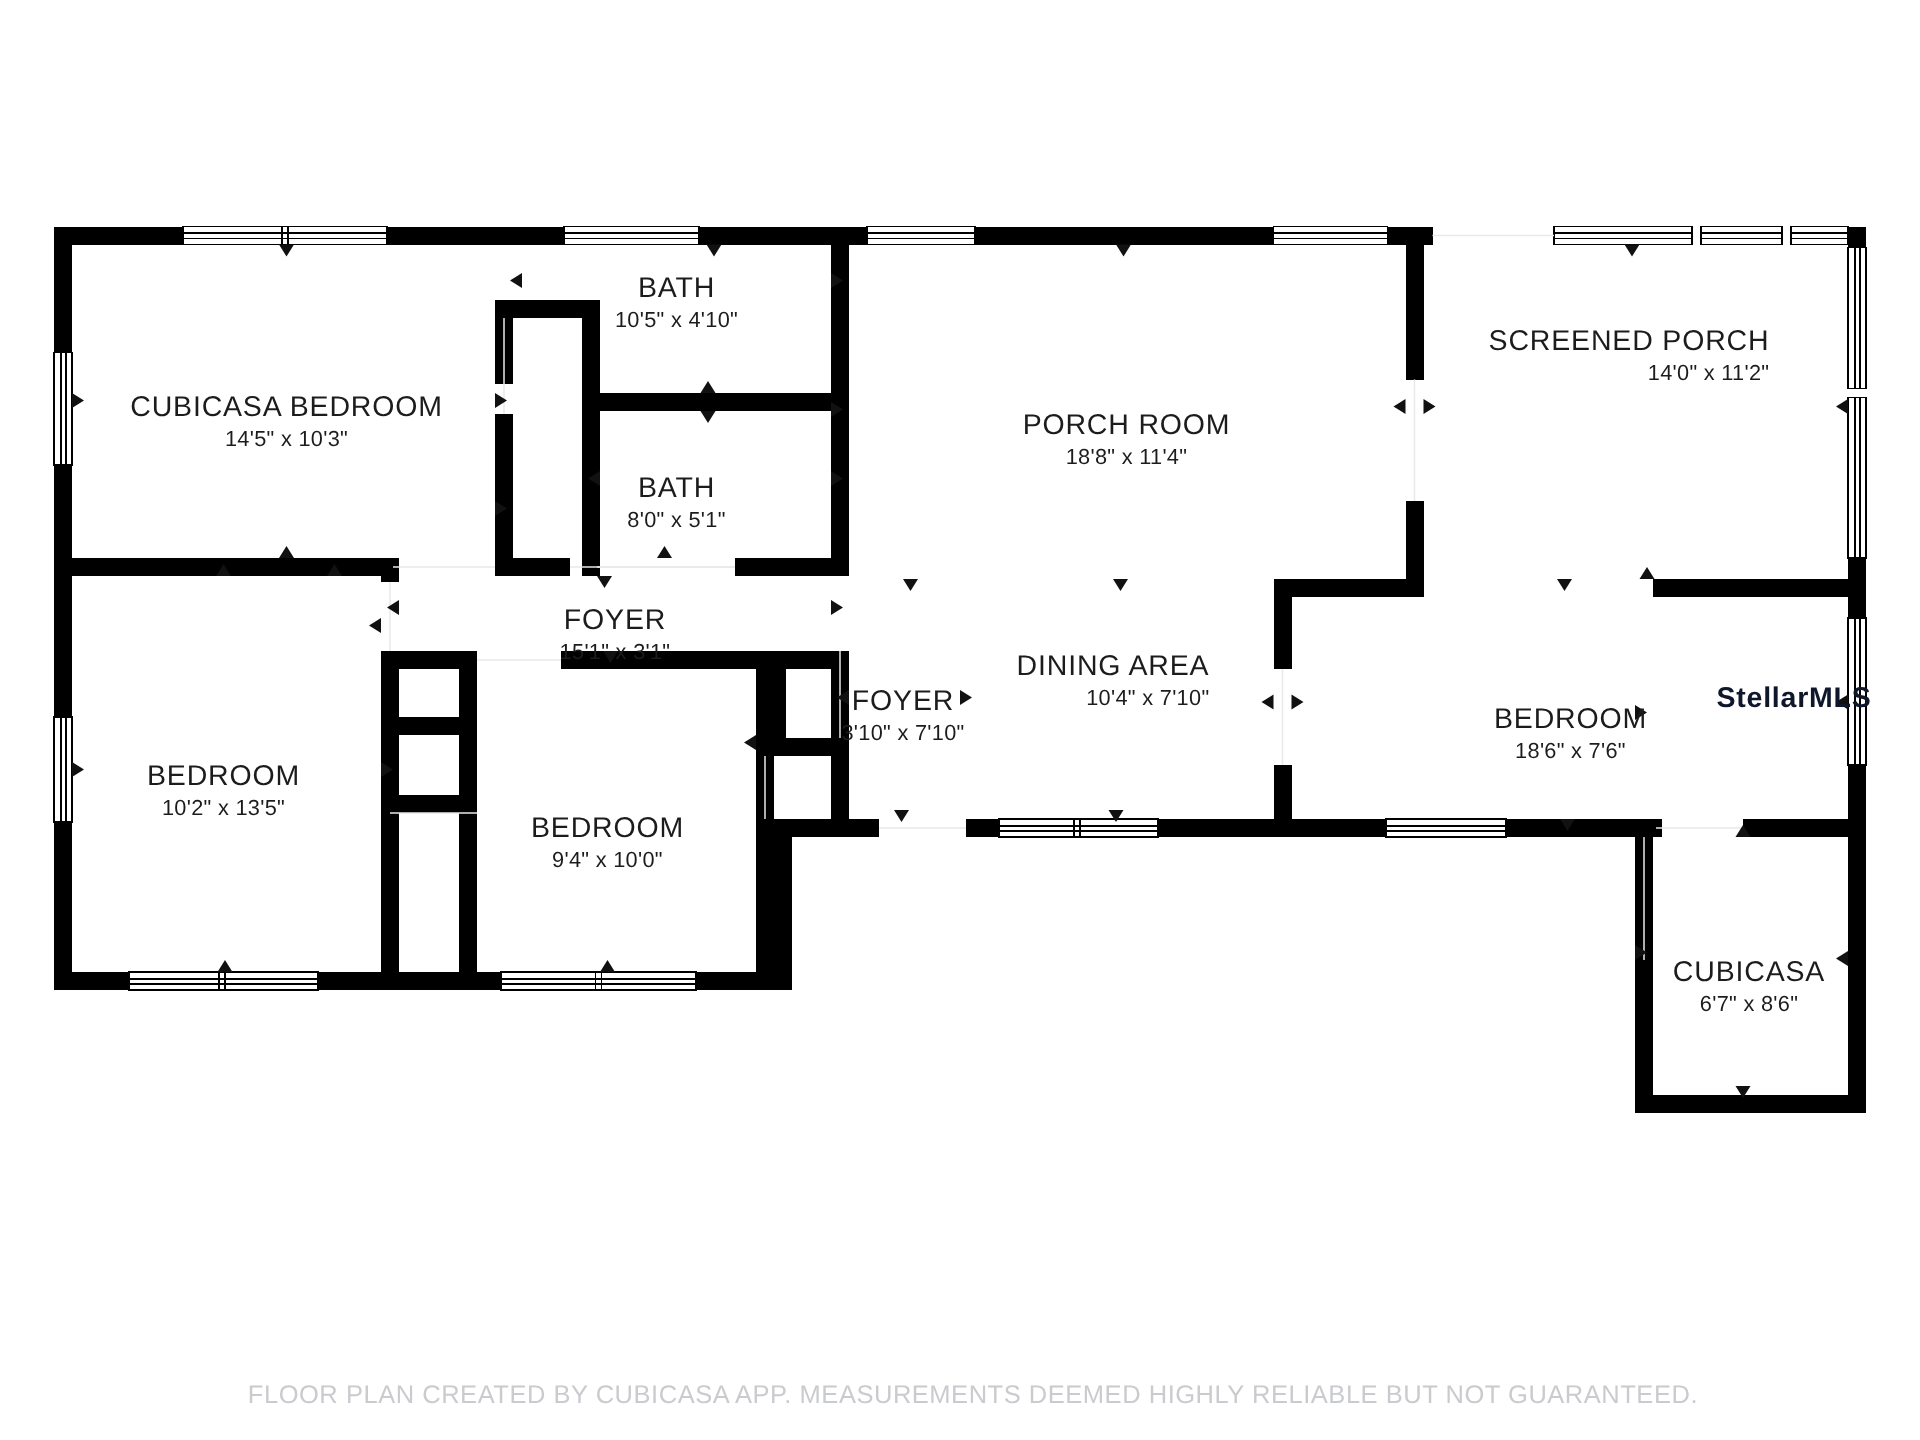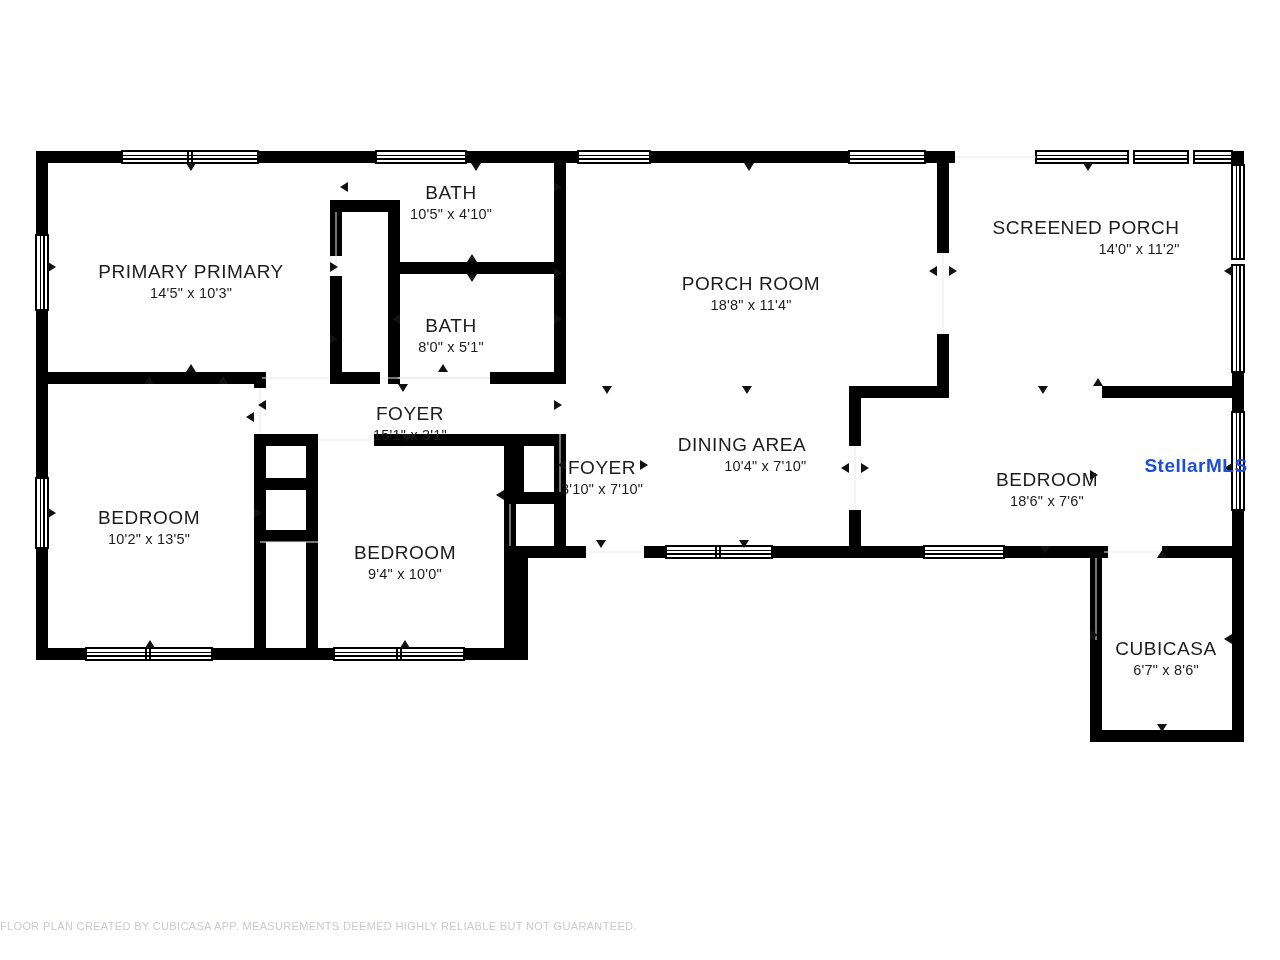--- a/index.html
+++ b/index.html
@@ -20,32 +20,32 @@
     line-height:1.32;
     white-space:nowrap;
     transform:translateX(-50%);
     pointer-events:none;
   }
   .room-name{font-size:19px;letter-spacing:0.55px;display:block;}
   .room-dims{font-size:14.5px;letter-spacing:0.2px;display:block;}
 
   .footer-note{
     position:absolute;left:0;top:920px;width:1132px;
-    text-align:left;
-    font-size:11px;
+    text-align:right;
+    font-size:17px;
     letter-spacing:0.35px;
     color:#c9cbcf;
     font-family:"Liberation Sans", sans-serif;
   }
   .watermark{
     position:absolute;
     font-size:19px;
     font-weight:bold;
     letter-spacing:0.5px;
-    color:#1d4ed8;
+    color:#0f172a;
     font-family:"Liberation Sans", sans-serif;
     pointer-events:none;
     white-space:nowrap;
   }
 </style>
 </head>
 <body>
 
 <div id="plan-root">
 
@@ -298,21 +298,21 @@
       <polygon points="640,460 640,470 648,465"></polygon>
       <polygon points="504,490 504,500 496,495"></polygon>
       <polygon points="400,648 410,648 405,640"></polygon>
       <polygon points="596,540 606,540 601,548"></polygon>
       <polygon points="739,540 749,540 744,548"></polygon>
     </g>
 
   </svg>
 
   <div class="room-label" style="left:191px;top:259px;">
-    <span class="room-name">PRIMARY PRIMARY</span>
+    <span class="room-name">CUBICASA BEDROOM</span>
     <span class="room-dims">14'5" x 10'3"</span>
   </div>
 
   <div class="room-label" style="left:451px;top:180px;">
     <span class="room-name">BATH</span>
     <span class="room-dims">10'5" x 4'10"</span>
   </div>
 
   <div class="room-label" style="left:451px;top:313px;">
     <span class="room-name">BATH</span>

